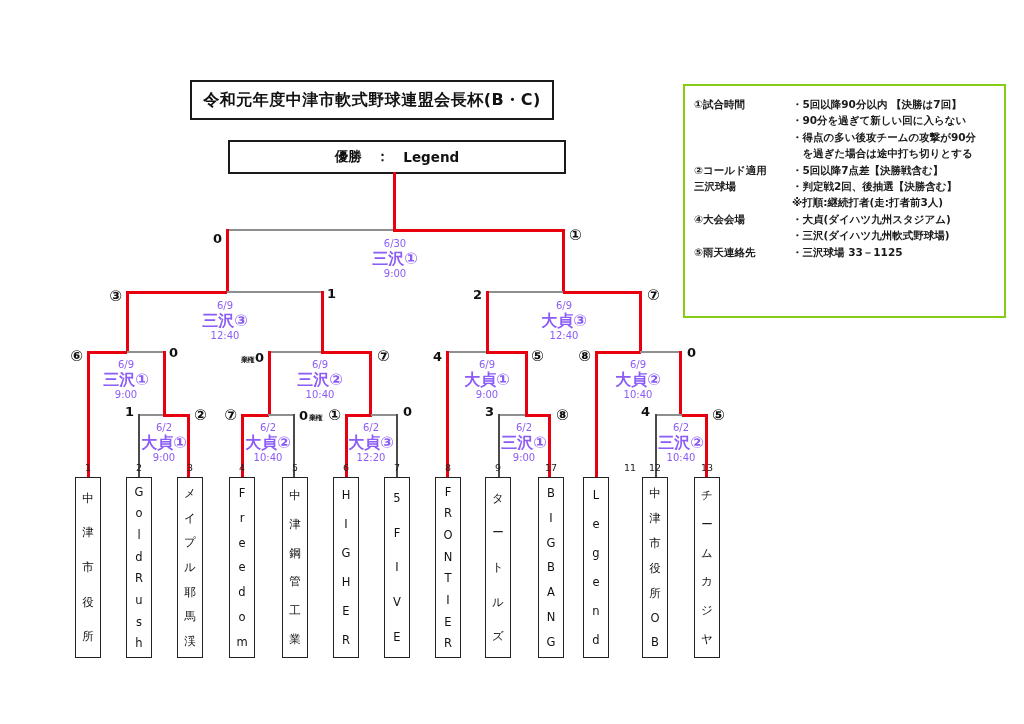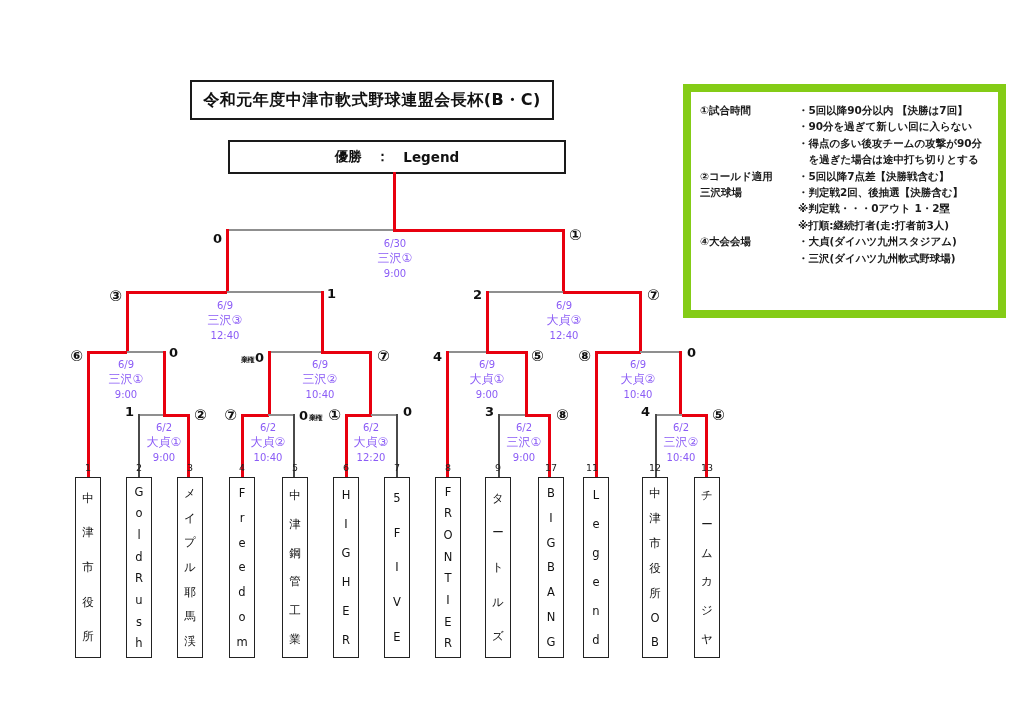--- a/index.html
+++ b/index.html
@@ -11,35 +11,35 @@
   .v  {position:absolute;width:2px;background:#4a4a4a;}
   .vr {position:absolute;width:3px;background:#e8000f;}
   
   .title-box{position:absolute;left:190px;top:80px;width:360px;height:36px;border:2px solid #1a1a1a;
              display:flex;align-items:center;justify-content:center;font-size:16px;font-weight:600;letter-spacing:.5px;}
   .champ-box{position:absolute;left:228px;top:140px;width:334px;height:30px;border:2px solid #1a1a1a;
              display:flex;align-items:center;justify-content:center;gap:14px;font-size:13.5px;font-weight:600;}
   
   .ml{position:absolute;width:90px;text-align:center;color:#8b5cf6;line-height:15px;}
   .ml .d{font-size:10px;}
-  .ml .vn{font-size:12px;}
+  .ml .vn{font-size:16px;font-weight:bold;}
   
   .sc {position:absolute;font-size:13px;font-weight:bold;color:#111;line-height:14px;}
   .scc{position:absolute;font-size:15px;font-weight:600;color:#111;line-height:16px;}
   .sL {transform:translateX(-100%);}
   .scwrap{position:absolute;display:flex;align-items:baseline;gap:1px;}
   .scwrap .val{font-size:13px;font-weight:bold;}
   .scwrap .note{font-size:7px;font-weight:bold;letter-spacing:-.5px;}
   
   .tb{position:absolute;top:477px;width:26px;height:181px;border:1.5px solid #222;background:#fff;box-sizing:border-box;}
   .vstack{display:flex;flex-direction:column;justify-content:space-around;align-items:center;
           width:100%;height:100%;padding:3px 0;box-sizing:border-box;font-size:11.5px;color:#111;}
   .tn{position:absolute;top:462px;width:26px;text-align:center;font-size:9.5px;color:#222;}
   
-  .rules{position:absolute;left:683px;top:84px;width:323px;height:234px;border:8px solid #84cc16;
+  .rules{position:absolute;left:683px;top:84px;width:323px;height:234px;border:2px solid #84cc16;
          box-sizing:border-box;padding:10px 6px 0 9px;}
   .rrow{display:flex;align-items:flex-start;line-height:16.4px;font-size:10.5px;font-weight:bold;color:#1a1a1a;}
   .rlabel{width:98px;flex:none;}
   .rtext{flex:1;white-space:nowrap;}
 </style>
 </head>
 <body>
 
 <div id="page">
 
@@ -208,21 +208,21 @@
   <div class="tn" style="left:75px">1</div>
   <div class="tn" style="left:126px">2</div>
   <div class="tn" style="left:177px">3</div>
   <div class="tn" style="left:229px">4</div>
   <div class="tn" style="left:282px">5</div>
   <div class="tn" style="left:333px">6</div>
   <div class="tn" style="left:384px">7</div>
   <div class="tn" style="left:435px">8</div>
   <div class="tn" style="left:485px">9</div>
   <div class="tn" style="left:538px">17</div>
-  <div class="tn" style="left:579px">11</div>
+  <div class="tn" style="left:617px">11</div>
   <div class="tn" style="left:642px">12</div>
   <div class="tn" style="left:694px">13</div>
 
   <div class="tb" style="left:75px">
       <div class="vstack">
         <span>中</span>
         <span>津</span>
         <span>市</span>
         <span>役</span>
         <span>所</span>
@@ -375,29 +375,29 @@
     <div class="rrow">
         <span class="rlabel">②コールド適用</span>
         <span class="rtext">・5回以降7点差【決勝戦含む】</span>
       </div>
     <div class="rrow">
         <span class="rlabel">三沢球場</span>
         <span class="rtext">・判定戦2回、後抽選【決勝含む】</span>
       </div>
     <div class="rrow">
         <span class="rlabel"></span>
-        <span class="rtext"> ※判定戦・・・0アウト 1・2塁</span>
-      </div>
-    <div class="rrow">
-        <span class="rlabel"></span>
         <span class="rtext"> ※打順:継続打者(走:打者前3人)</span>
       </div>
     <div class="rrow">
         <span class="rlabel">④大会会場</span>
         <span class="rtext">・大貞(ダイハツ九州スタジアム)</span>
       </div>
     <div class="rrow">
         <span class="rlabel"></span>
         <span class="rtext">・三沢(ダイハツ九州軟式野球場)</span>
       </div>
+    <div class="rrow">
+        <span class="rlabel">⑤雨天連絡先</span>
+        <span class="rtext">・三沢球場 33－1125</span>
+      </div>
   </div>
 
 </div>
 
 </body></html>

